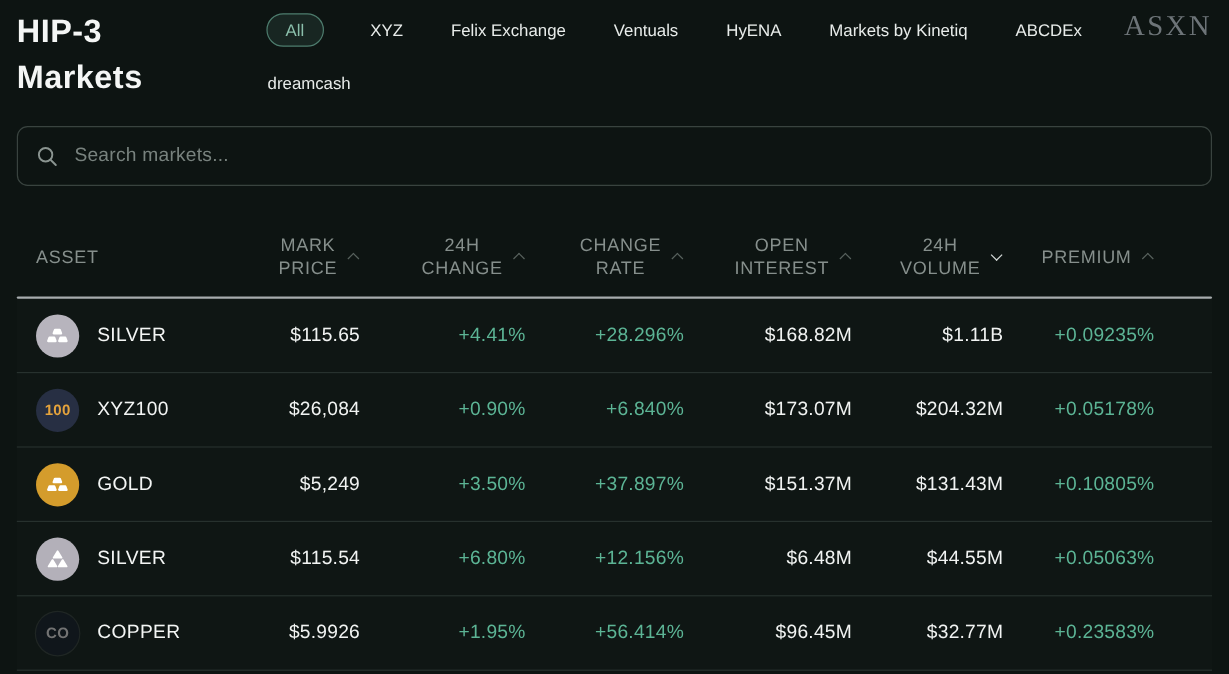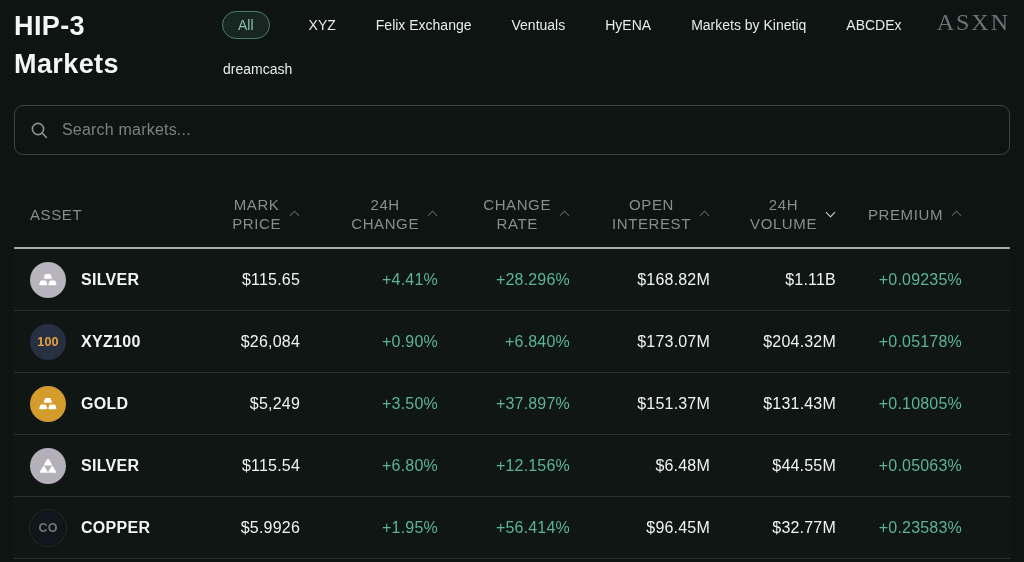--- a/index.html
+++ b/index.html
@@ -51,21 +51,21 @@
   }
   .chev.up::before   { top:3px; transform:rotate(-135deg); }
   .chev.down::before { top:0px; transform:rotate(45deg); }
   .chev.active { color:#d2d8d6; }
   .thead-divider { height:2px; background:#a7acae; border-radius:1px; }
 
   .row { height:62px; align-items:center; border-bottom:1px solid #27312e; background:rgba(255,255,255,0.012); cursor:pointer; }
   .asset-cell { display:flex; align-items:center; gap:15px; }
   .coin { width:36px; height:36px; border-radius:50%; display:flex; align-items:center; justify-content:center; flex:0 0 36px; font-weight:700;text-align:right; }
   .coin.texty { font-size:12.5px; letter-spacing:.2px; }
-  .asset-name { font-size:16px; font-weight:700; letter-spacing:.3px; color:#f3f5f4; }
+  .asset-name { font-size:16px; font-weight:400; letter-spacing:.3px; color:#f3f5f4; }
   .cell { text-align:right; font-size:16px; letter-spacing:.2px; color:#f1f3f2; }
   .cell.green { color:var(--green,#5cb495); }
 </style>
 </head>
 <body>
 
 <div class="app">
 
   <header class="topbar">
     <div class="title">

